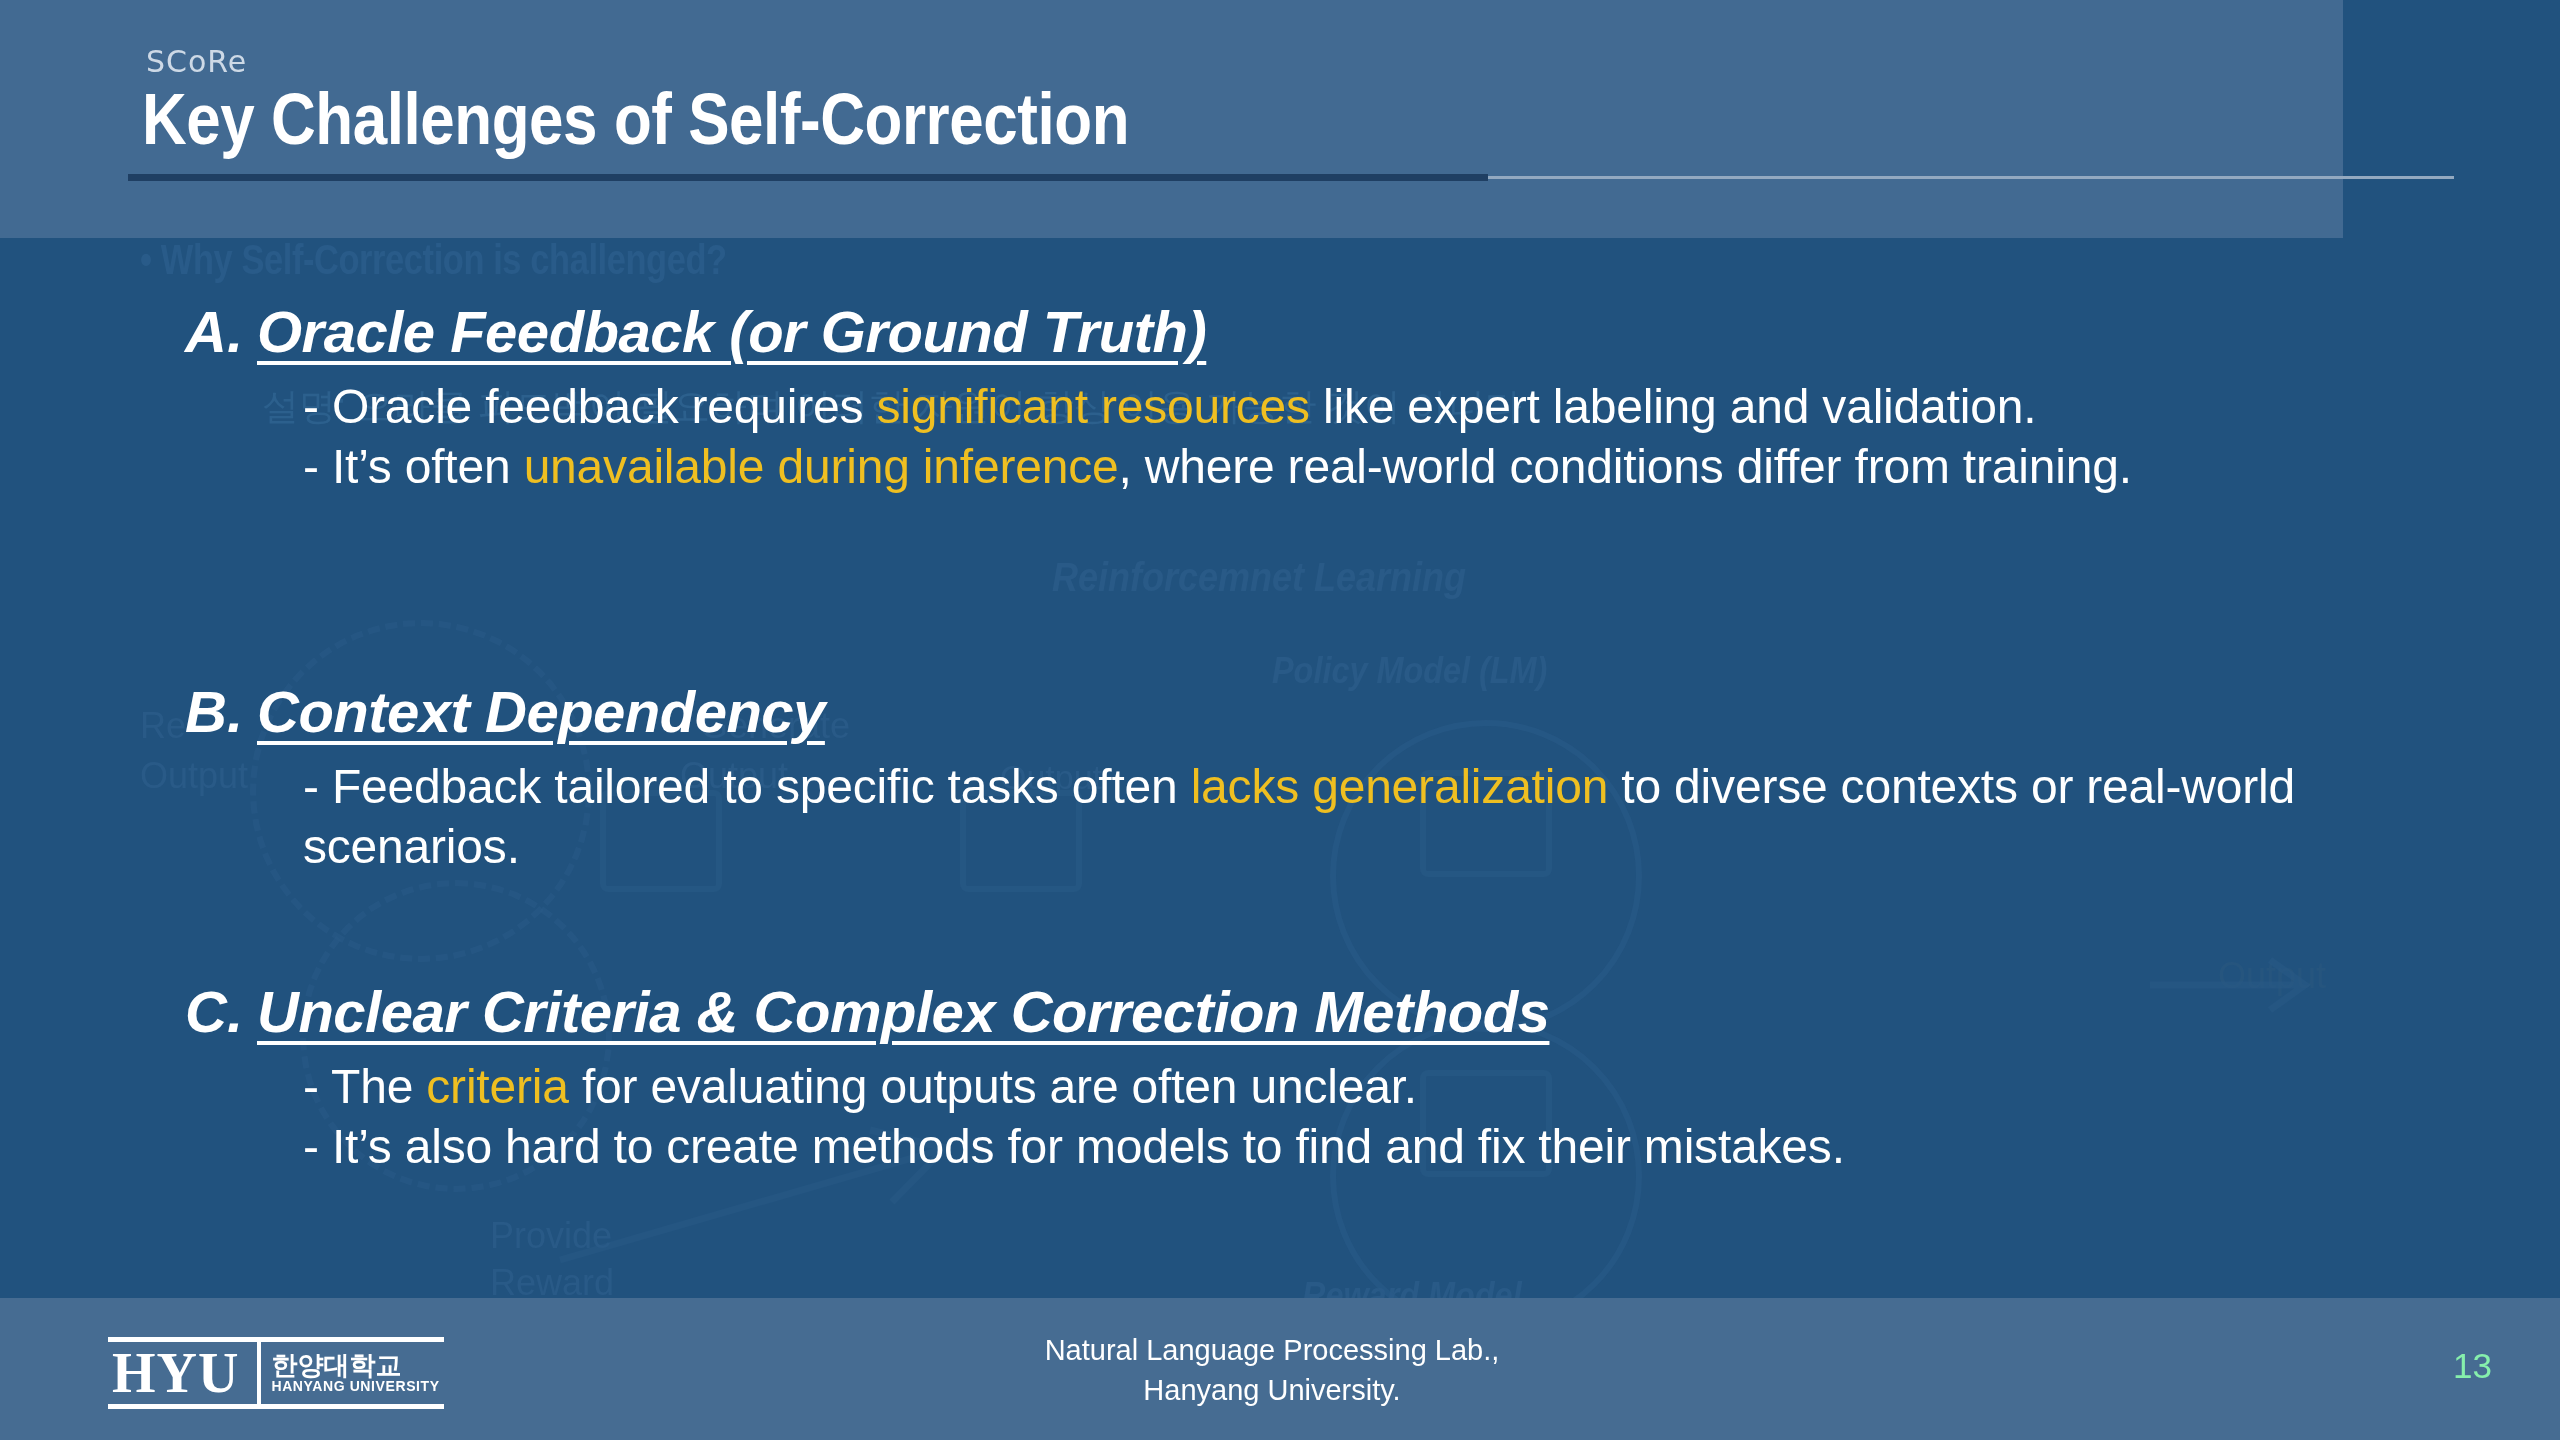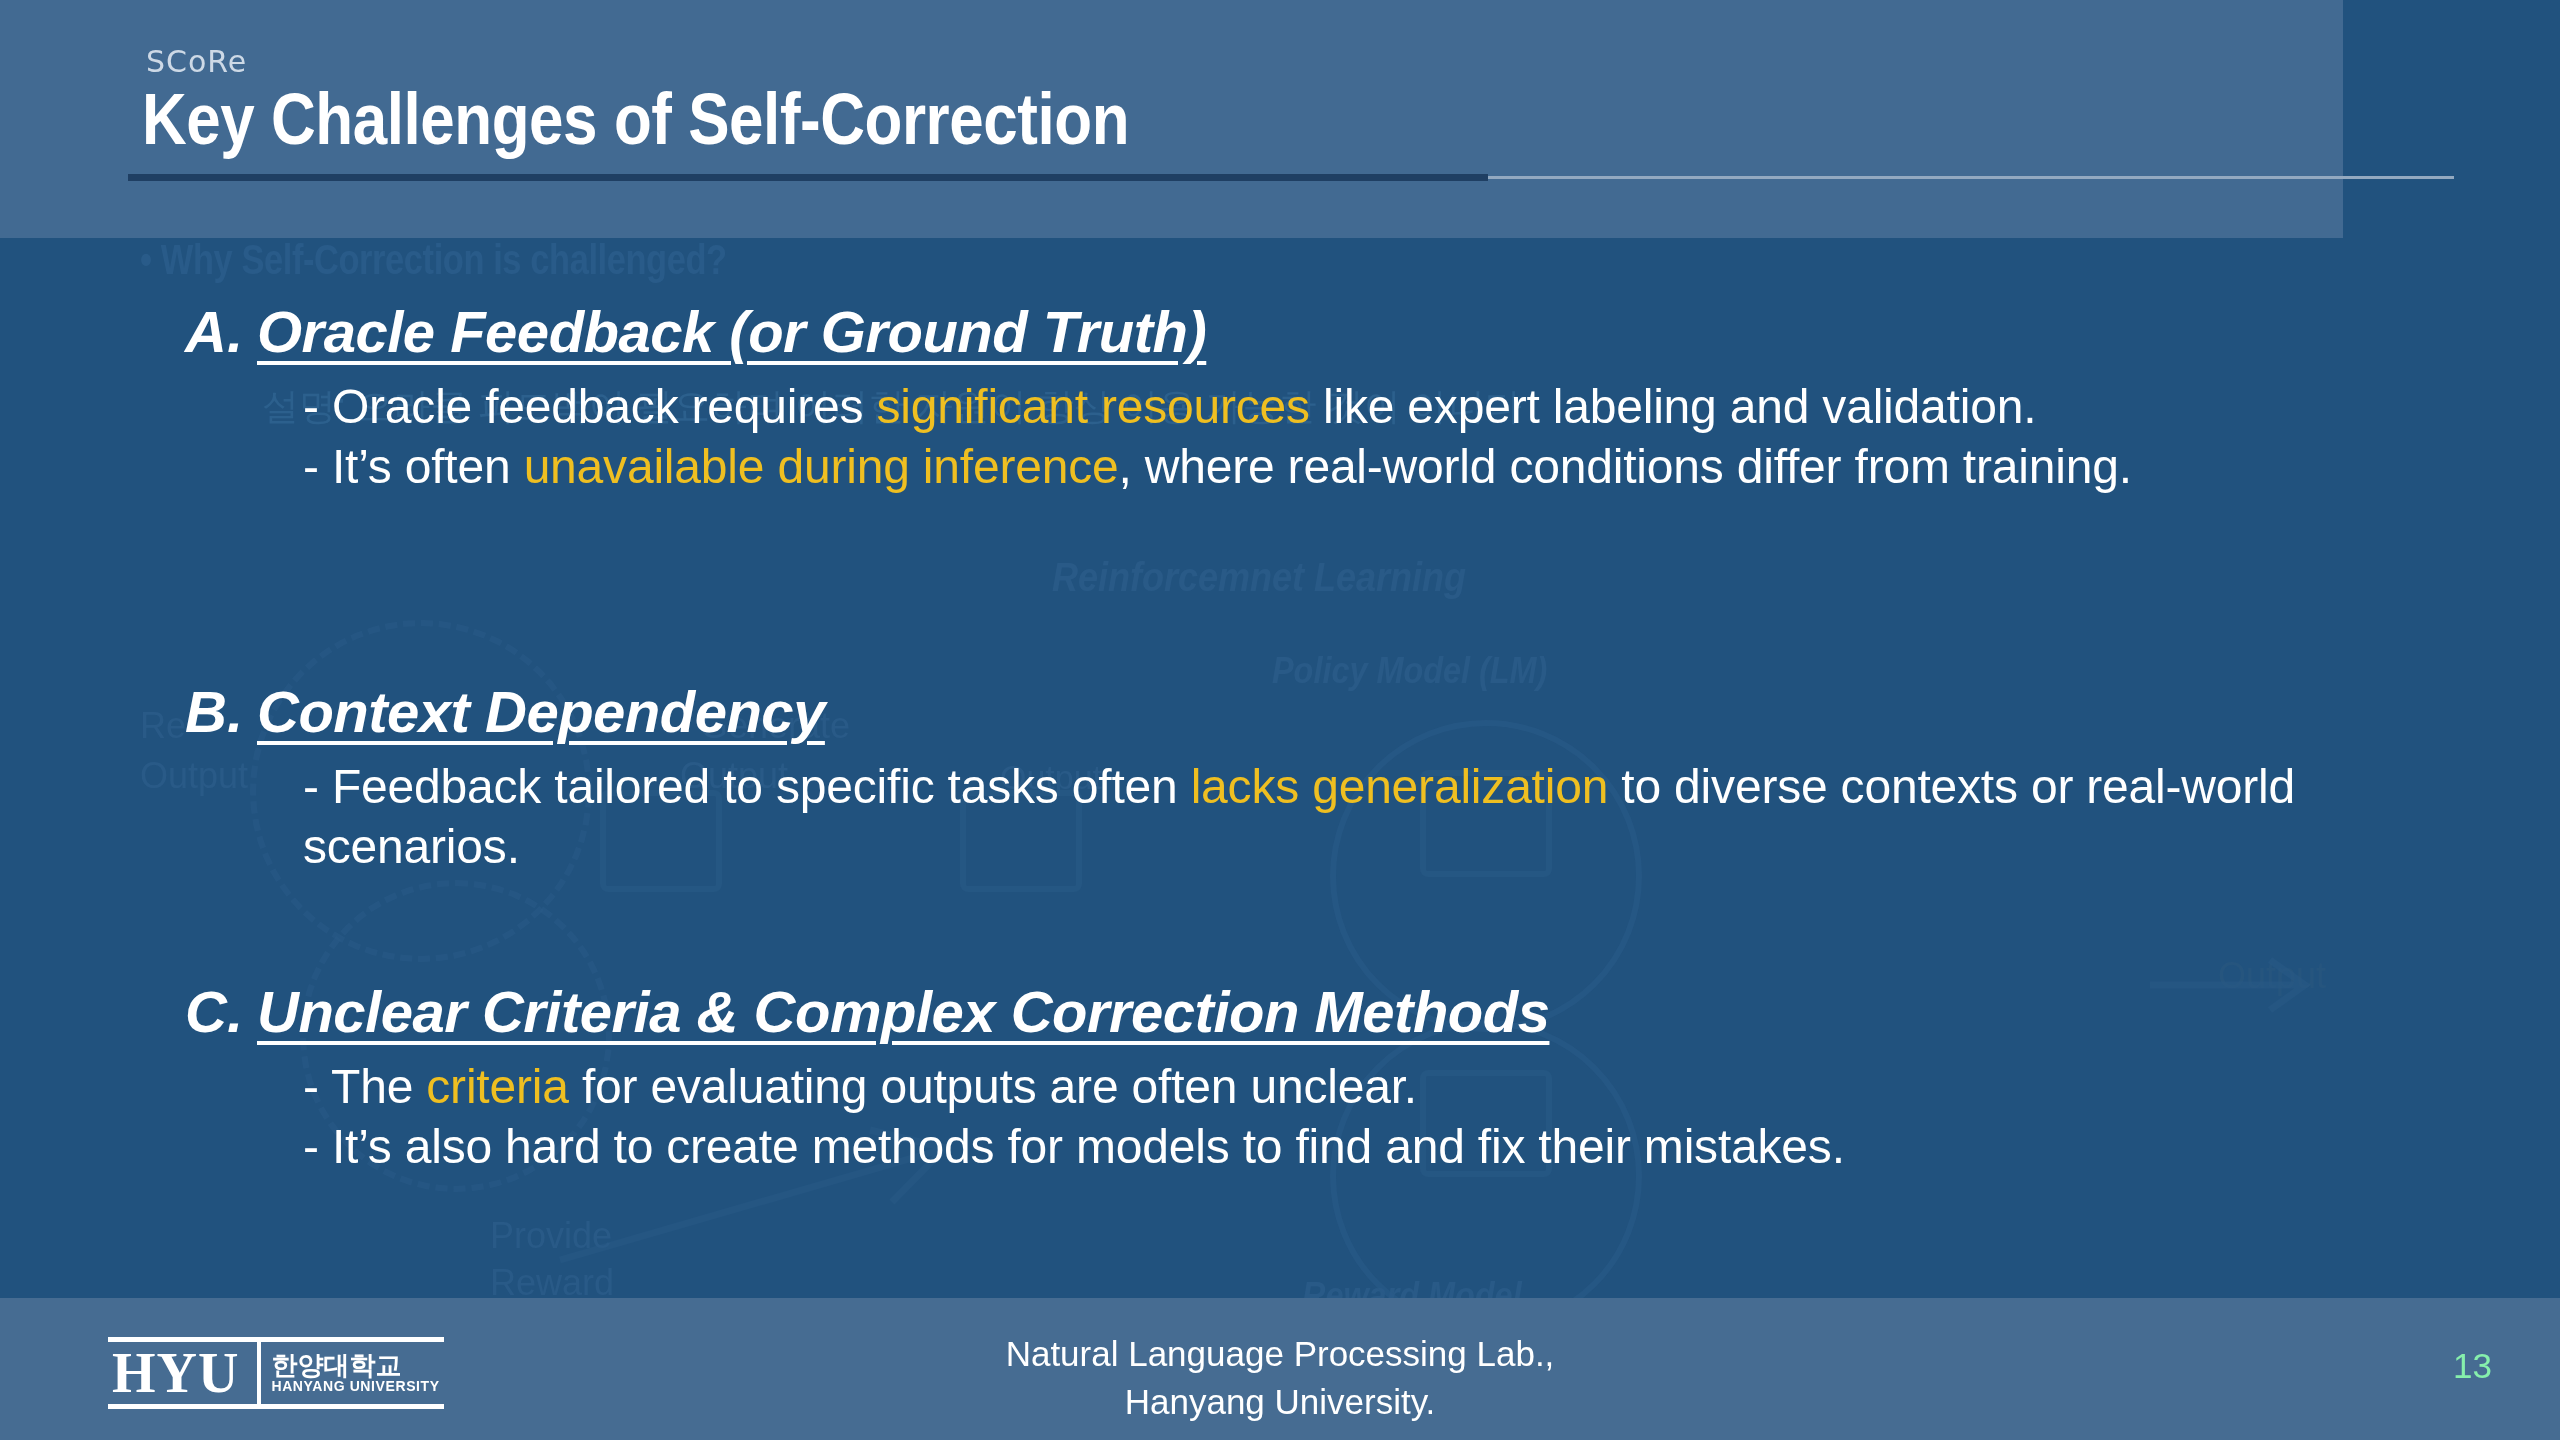--- a/index.html
+++ b/index.html
@@ -343,25 +343,25 @@
   .logo-en {
     font-family: "Liberation Sans Narrow", "Liberation Sans", sans-serif;
     font-size: 14px;
     font-weight: bold;
     color: #ffffff;
     letter-spacing: .6px;
     line-height: 1.1;
   }
   .footer-center {
     position: absolute;
-    left: 8px;
+    left: 0;
     top: 32px;
     width: 2544px;
     text-align: center;
-    font-size: 35px;
+    font-size: 29px;
     color: #ffffff;
     line-height: 1.38;
   }
   .page-num {
     position: absolute;
     right: 68px;
     top: 48px;
     font-size: 35px;
     color: #86efac;
   }

